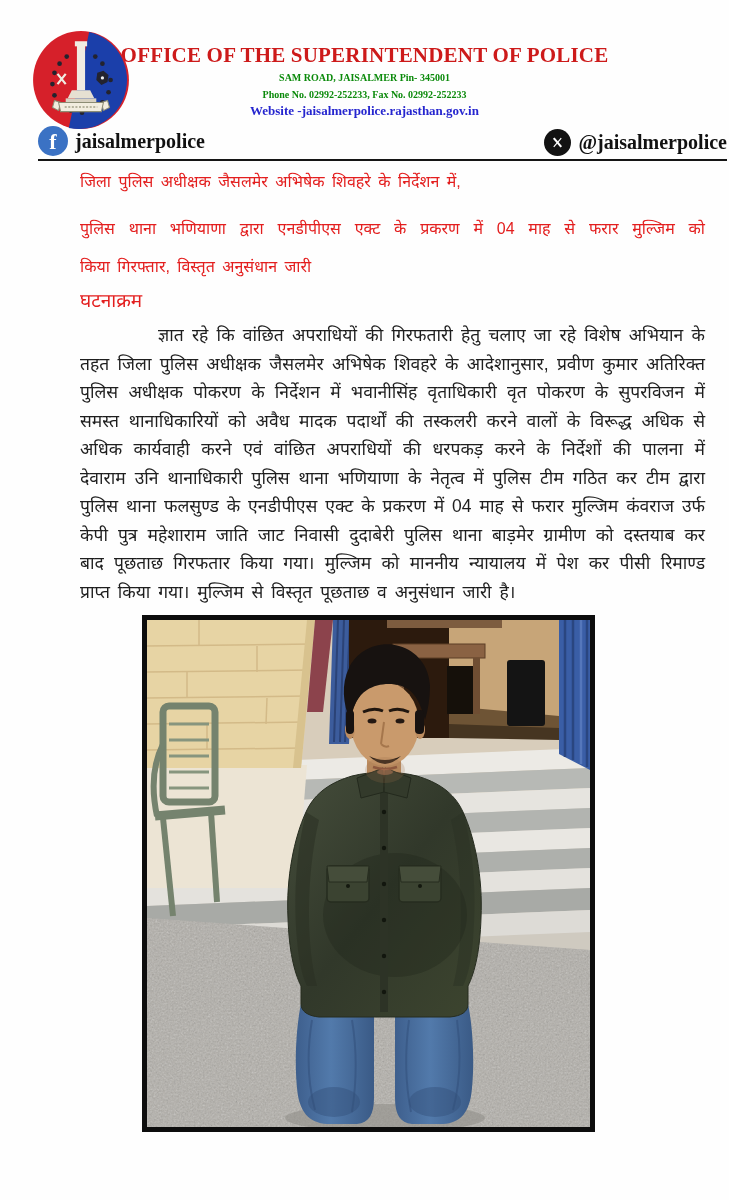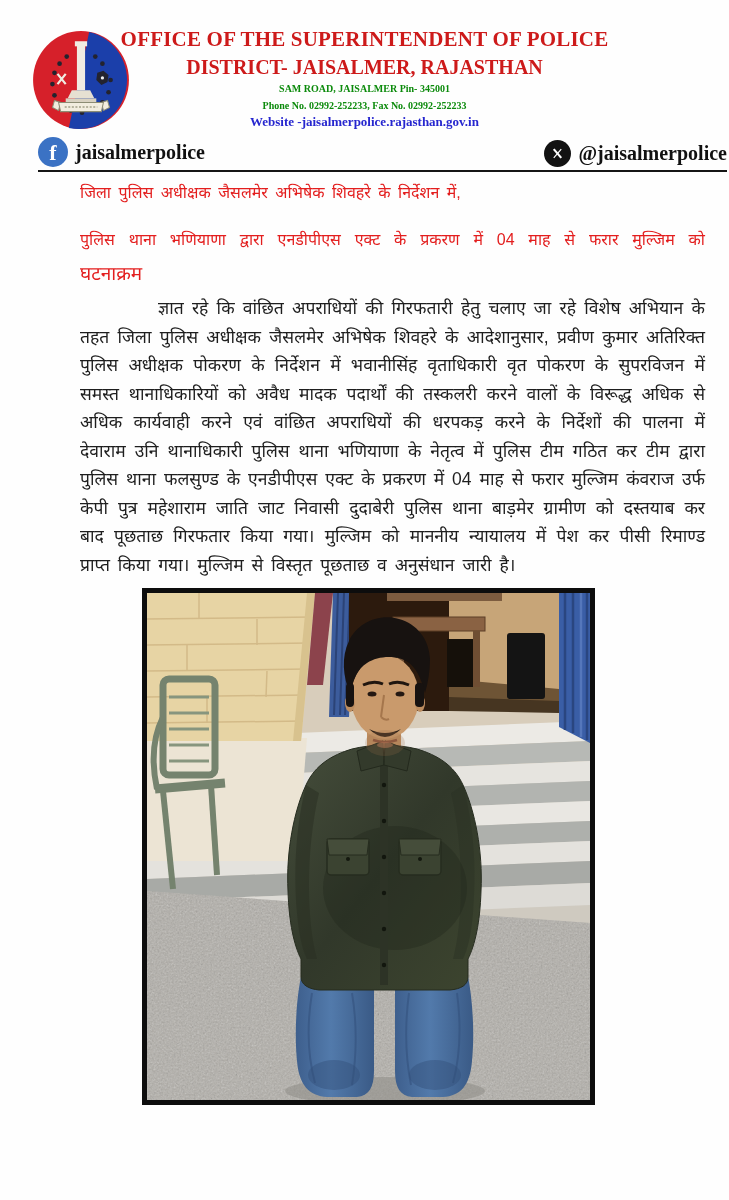--- a/index.html
+++ b/index.html
@@ -1,21 +1,21 @@
 <!DOCTYPE html>
 <html><head>
 <meta charset="utf-8">
 <style>
   html,body{margin:0;padding:0;background:#ffffff;}
   .page{position:relative;width:729px;height:1200px;margin:0 auto;background:#fefefe;overflow:hidden;
         font-family:"Liberation Sans","DejaVu Sans",sans-serif;}
   
   .logo{position:absolute;left:30px;top:27px;width:102px;height:106px;}
   .logo svg{width:100%;height:100%;display:block;}
-  .hdr{padding-top:27px;text-align:center;font-family:"Liberation Serif","DejaVu Serif",serif;}
+  .hdr{padding-top:43px;text-align:center;font-family:"Liberation Serif","DejaVu Serif",serif;}
   .t1{font-size:21px;font-weight:bold;color:#cd1a1a;line-height:25px;letter-spacing:.2px;}
   .t2{font-size:20px;font-weight:bold;color:#cd1a1a;line-height:24px;margin-top:3px;}
   .addr{font-size:10px;font-weight:bold;color:#0b8a0b;line-height:15px;margin-top:2px;text-align:center;}
   .web{font-size:13px;font-weight:bold;color:#2626cf;line-height:15px;margin-top:1px;}
   
   .social{display:flex;justify-content:space-between;align-items:flex-end;
           margin:6px 2px 0 38px;padding-bottom:3px;border-bottom:2.5px solid #151515;height:32px;}
   .sleft,.sright{display:flex;align-items:center;gap:7px;}
   .fb{width:30px;height:30px;border-radius:50%;background:#3b72c4;display:flex;align-items:center;justify-content:center;}
   .fb b{color:#fff;font-family:"Liberation Serif",serif;font-size:22px;line-height:30px;font-weight:bold;transform:translateY(1px);}
@@ -69,21 +69,20 @@
       <circle cx="71" cy="48" r="1.6" fill="#eeeeee"></circle>
       <polygon points="24,70 30,72 28,80 22,77" fill="#f2eddf" stroke="#8c8c74" stroke-width="1"></polygon>
       <polygon points="76,70 70,72 72,80 78,77" fill="#f2eddf" stroke="#8c8c74" stroke-width="1"></polygon>
       <path d="M28,72 L72,72 L70,81 L30,81 Z" fill="#f2eddf" stroke="#8c8c74" stroke-width="1"></path>
       <line x1="34" y1="76.5" x2="66" y2="76.5" stroke="#7a7a5e" stroke-width="1" stroke-dasharray="2,1.5"></line>
     </svg>
   </div>
 
   <div class="hdr">
     <div class="t1">OFFICE OF THE SUPERINTENDENT OF POLICE</div>
-    <div class="t2">DISTRICT- JAISALMER, RAJASTHAN</div>
     <div class="addr">SAM ROAD, JAISALMER Pin- 345001</div>
     <div class="addr">Phone No. 02992-252233, Fax No. 02992-252233</div>
     <div class="web">Website -jaisalmerpolice.rajasthan.gov.in</div>
   </div>
 
   <div class="social">
     <div class="sleft">
       <span class="fb">
         <b>f</b>
       </span>
@@ -96,20 +95,21 @@
           <line x1="18" y1="5" x2="6" y2="19" stroke="#fff" stroke-width="1.9"></line>
         </svg>
       </span>
       <span class="handle">@jaisalmerpolice</span>
     </div>
   </div>
 
   <div class="content">
     <div class="hl">जिला पुलिस अधीक्षक जैसलमेर अभिषेक शिवहरे के निर्देशन में,</div>
     <div class="hl just">पुलिस थाना भणियाणा द्वारा एनडीपीएस एक्ट के प्रकरण में 04 माह से फरार मुल्जिम को</div>
+    <div class="hl">किया गिरफ्तार, विस्तृत अनुसंधान जारी</div>
     <div class="subhead">घटनाक्रम</div>
 
     <p class="para">ज्ञात रहे कि वांछित अपराधियों की गिरफतारी हेतु चलाए जा रहे विशेष अभियान के तहत जिला पुलिस अधीक्षक जैसलमेर अभिषेक शिवहरे के आदेशानुसार, प्रवीण कुमार अतिरिक्त पुलिस अधीक्षक पोकरण के निर्देशन में भवानीसिंह वृताधिकारी वृत पोकरण के सुपरविजन में समस्त थानाधिकारियों को अवैध मादक पदार्थों की तस्कलरी करने वालों के विरूद्ध अधिक से अधिक कार्यवाही करने एवं वांछित अपराधियों की धरपकड़ करने के निर्देशों की पालना में देवाराम उनि थानाधिकारी पुलिस थाना भणियाणा के नेतृत्व में पुलिस टीम गठित कर टीम द्वारा पुलिस थाना फलसुण्ड के एनडीपीएस एक्ट के प्रकरण में 04 माह से फरार मुल्जिम कंवराज उर्फ केपी पुत्र महेशाराम जाति जाट निवासी दुदाबेरी पुलिस थाना बाड़मेर ग्रामीण को दस्तयाब कर बाद पूछताछ गिरफतार किया गया। मुल्जिम को माननीय न्यायालय में पेश कर पीसी रिमाण्ड प्राप्त किया गया। मुल्जिम से विस्तृत पूछताछ व अनुसंधान जारी है।</p>
 
 
     <figure class="photo">
       <svg viewBox="0 0 443 507" preserveAspectRatio="none">
         <defs>
           <filter id="grain" x="-5%" y="-5%" width="110%" height="110%">
             <feTurbulence type="fractalNoise" baseFrequency="0.55" numOctaves="2" stitchTiles="stitch"></feTurbulence>

